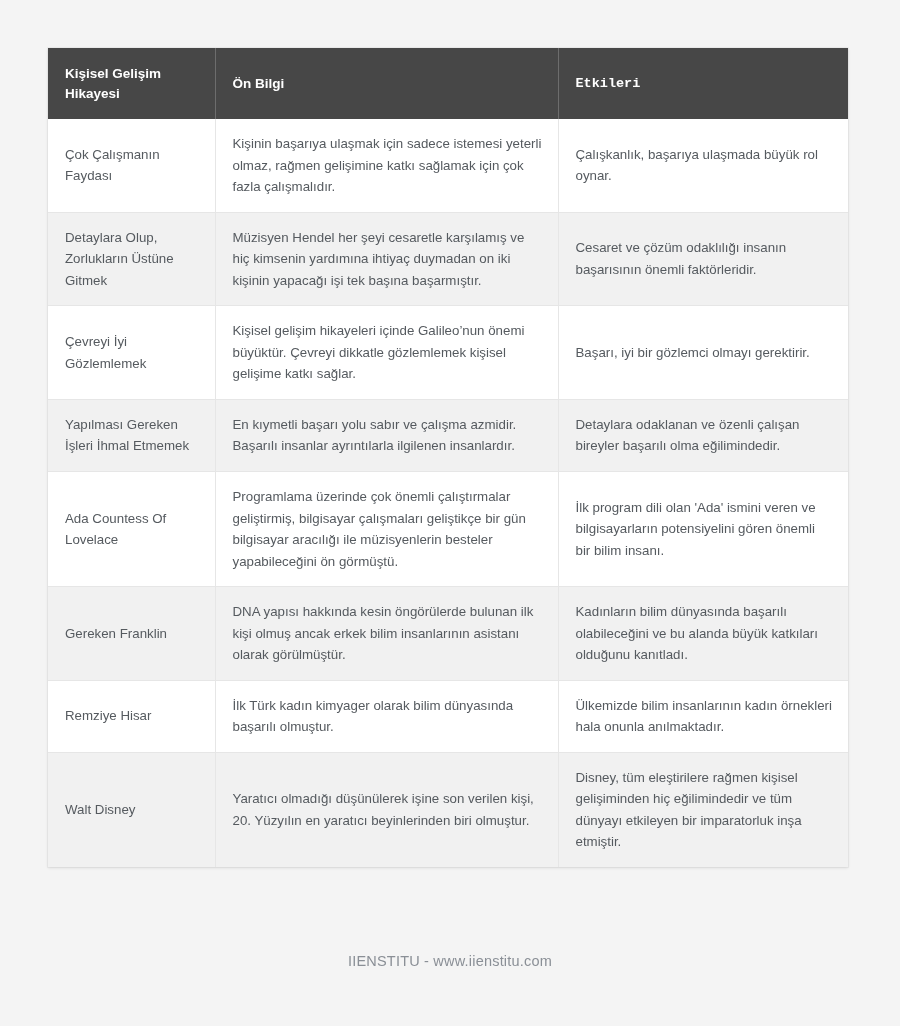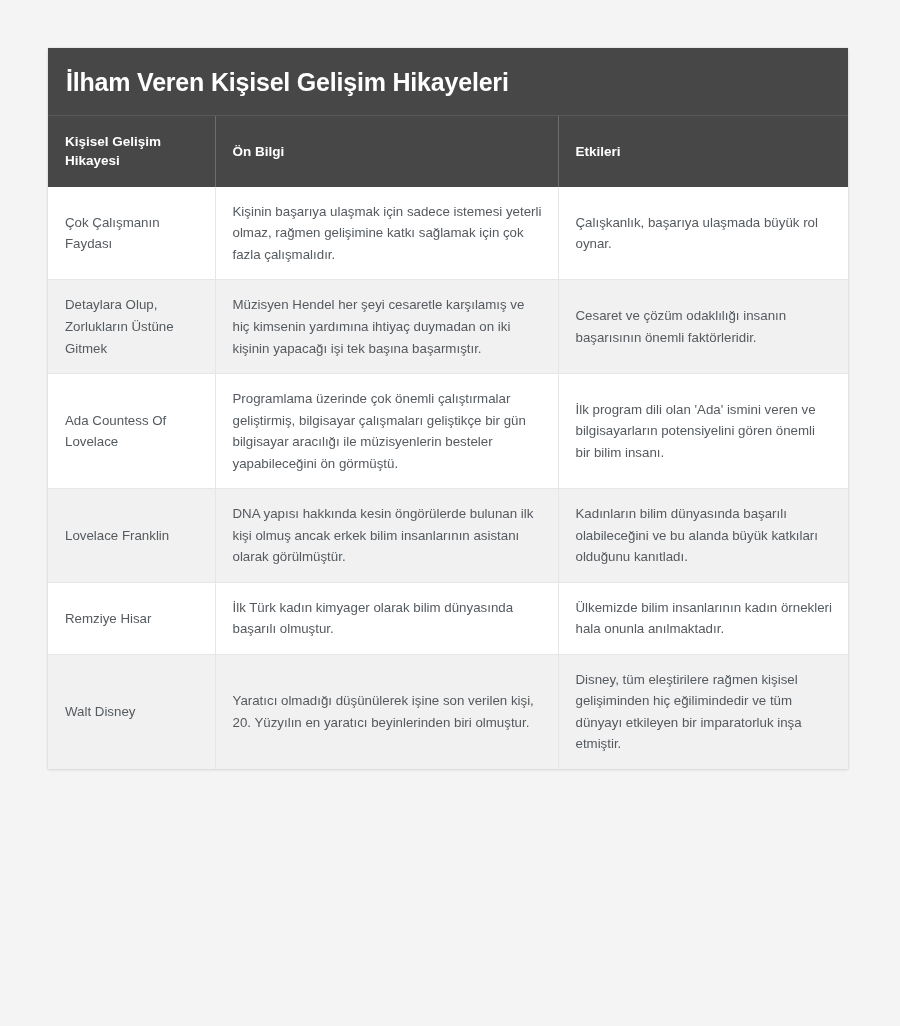--- a/index.html
+++ b/index.html
@@ -50,21 +50,21 @@
     color: #ffffff;
     font-size: 13.5px;
     font-weight: bold;
     text-align: left;
     vertical-align: middle;
     padding: 16px 16px 16px 17px;
     line-height: 1.45;
     border-right: 1px solid #6d6d6d;
     height: 36px;
   }
-  thead th:last-child { border-right: none; }
+  thead th:last-child { border-right: none; font-family: Liberation Mono, monospace; }
   tbody td {
     font-size: 13.3px;
     color: #555a5f;
     line-height: 1.62;
     vertical-align: middle;
     padding: 14px 16px 14px 17px;
     border-right: 1px solid #e6e6e6;
     border-bottom: 1px solid #e6e6e6;
   }
   tbody td:last-child { border-right: none; }
@@ -83,21 +83,20 @@
     letter-spacing: 0.2px;
   }
 </style>
 </head>
 <body>
 
 <div id="page">
 
   <div class="table-wrap">
 
-    <div class="title-bar">İlham Veren Kişisel Gelişim Hikayeleri</div>
 
     <table class="story-table">
       <colgroup>
         <col class="c1">
           <col class="c2">
           <col class="c3">
       </colgroup>
       <thead>
         <tr>
           <th>Kişisel Gelişim Hikayesi</th>
@@ -110,37 +109,48 @@
           <td class="col-story">Çok Çalışmanın Faydası</td>
           <td>Kişinin başarıya ulaşmak için sadece istemesi yeterli olmaz, rağmen gelişimine katkı sağlamak için çok fazla çalışmalıdır.</td>
           <td>Çalışkanlık, başarıya ulaşmada büyük rol oynar.</td>
         </tr>
         <tr class="even">
           <td class="col-story">Detaylara Olup, Zorlukların Üstüne Gitmek</td>
           <td>Müzisyen Hendel her şeyi cesaretle karşılamış ve hiç kimsenin yardımına ihtiyaç duymadan on iki kişinin yapacağı işi tek başına başarmıştır.</td>
           <td>Cesaret ve çözüm odaklılığı insanın başarısının önemli faktörleridir.</td>
         </tr>
         <tr class="odd">
+          <td class="col-story">Çevreyi İyi Gözlemlemek</td>
+          <td>Kişisel gelişim hikayeleri içinde Galileo’nun önemi büyüktür. Çevreyi dikkatle gözlemlemek kişisel gelişime katkı sağlar.</td>
+          <td>Başarı, iyi bir gözlemci olmayı gerektirir.</td>
+        </tr>
+        <tr class="even">
+          <td class="col-story">Yapılması Gereken İşleri İhmal Etmemek</td>
+          <td>En kıymetli başarı yolu sabır ve çalışma azmidir. Başarılı insanlar ayrıntılarla ilgilenen insanlardır.</td>
+          <td>Detaylara odaklanan ve özenli çalışan bireyler başarılı olma eğilimindedir.</td>
+        </tr>
+        <tr class="odd">
           <td class="col-story">Ada Countess Of Lovelace</td>
           <td>Programlama üzerinde çok önemli çalıştırmalar geliştirmiş, bilgisayar çalışmaları geliştikçe bir gün bilgisayar aracılığı ile müzisyenlerin besteler yapabileceğini ön görmüştü.</td>
           <td>İlk program dili olan 'Ada' ismini veren ve bilgisayarların potensiyelini gören önemli bir bilim insanı.</td>
         </tr>
         <tr class="even">
-          <td class="col-story">Lovelace Franklin</td>
+          <td class="col-story">Gereken Franklin</td>
           <td>DNA yapısı hakkında kesin öngörülerde bulunan ilk kişi olmuş ancak erkek bilim insanlarının asistanı olarak görülmüştür.</td>
           <td>Kadınların bilim dünyasında başarılı olabileceğini ve bu alanda büyük katkıları olduğunu kanıtladı.</td>
         </tr>
         <tr class="odd">
           <td class="col-story">Remziye Hisar</td>
           <td>İlk Türk kadın kimyager olarak bilim dünyasında başarılı olmuştur.</td>
           <td>Ülkemizde bilim insanlarının kadın örnekleri hala onunla anılmaktadır.</td>
         </tr>
         <tr class="even">
           <td class="col-story">Walt Disney</td>
           <td>Yaratıcı olmadığı düşünülerek işine son verilen kişi, 20. Yüzyılın en yaratıcı beyinlerinden biri olmuştur.</td>
           <td>Disney, tüm eleştirilere rağmen kişisel gelişiminden hiç eğilimindedir ve tüm dünyayı etkileyen bir imparatorluk inşa etmiştir.</td>
         </tr>
       </tbody>
     </table>
   </div>
 
+  <div class="footer">IIENSTITU - www.iienstitu.com</div>
 
 </div>
 
 </body></html>

